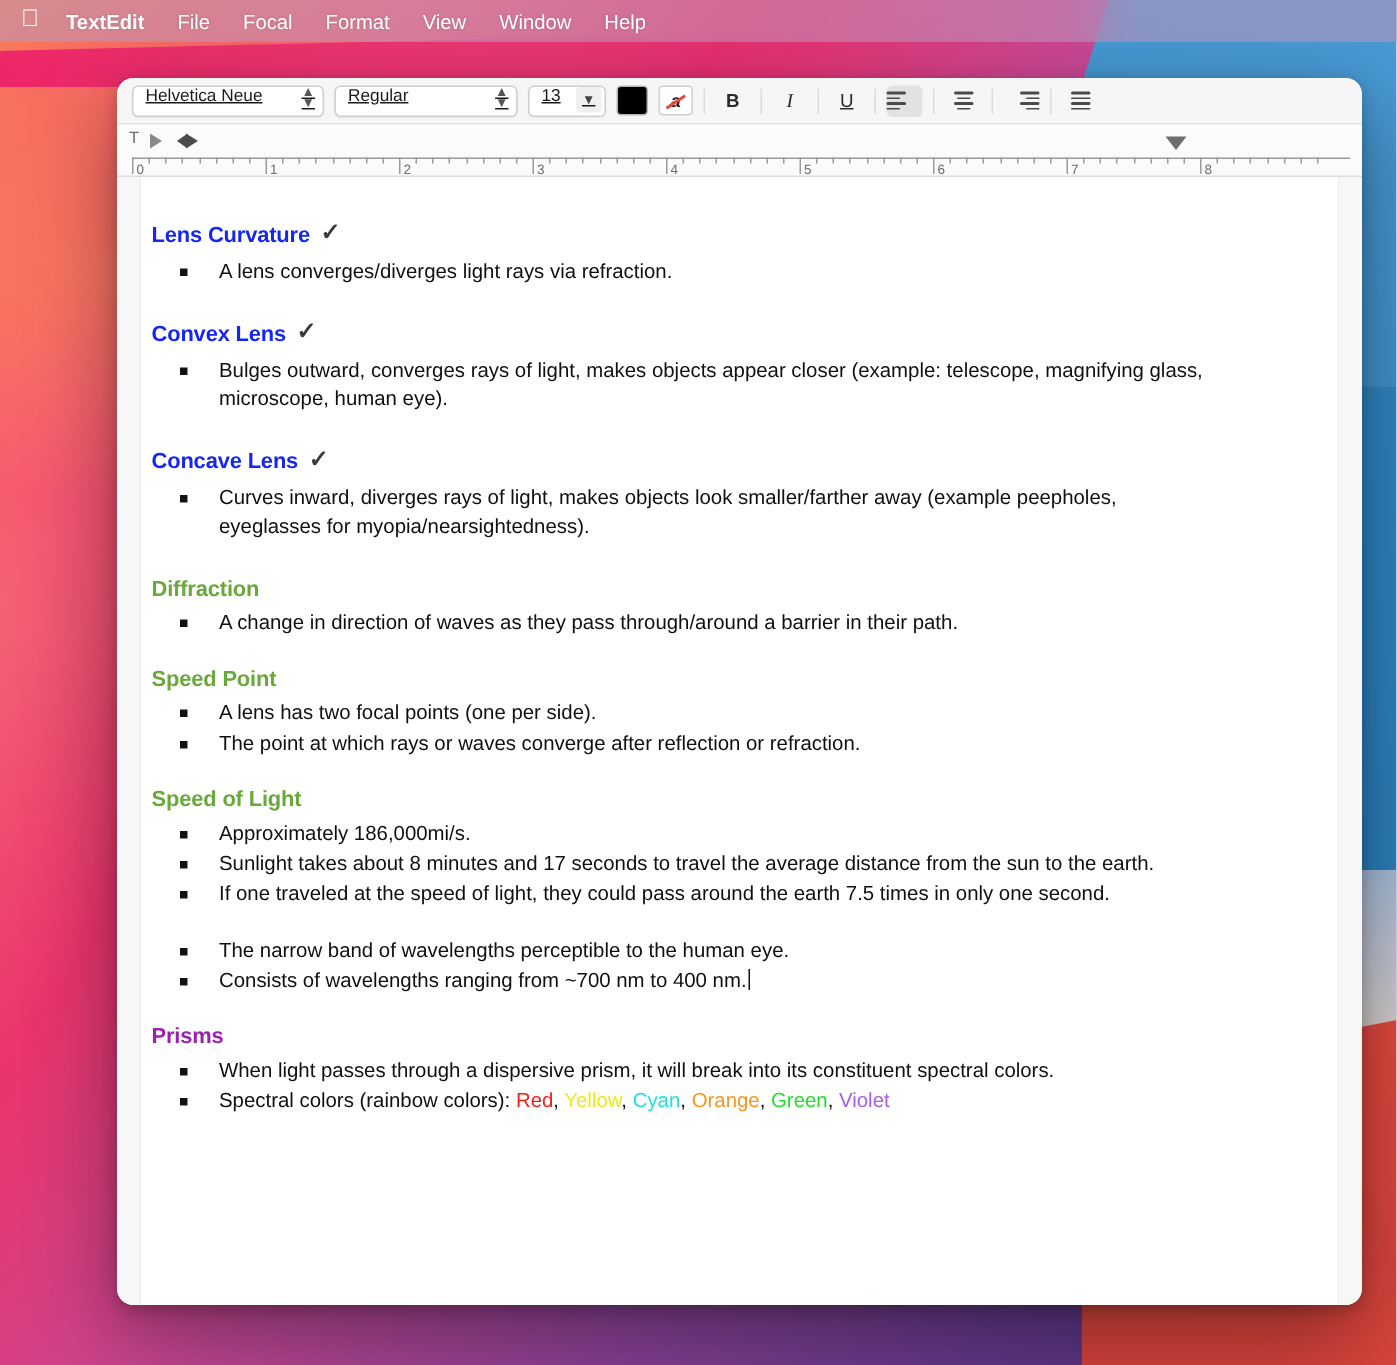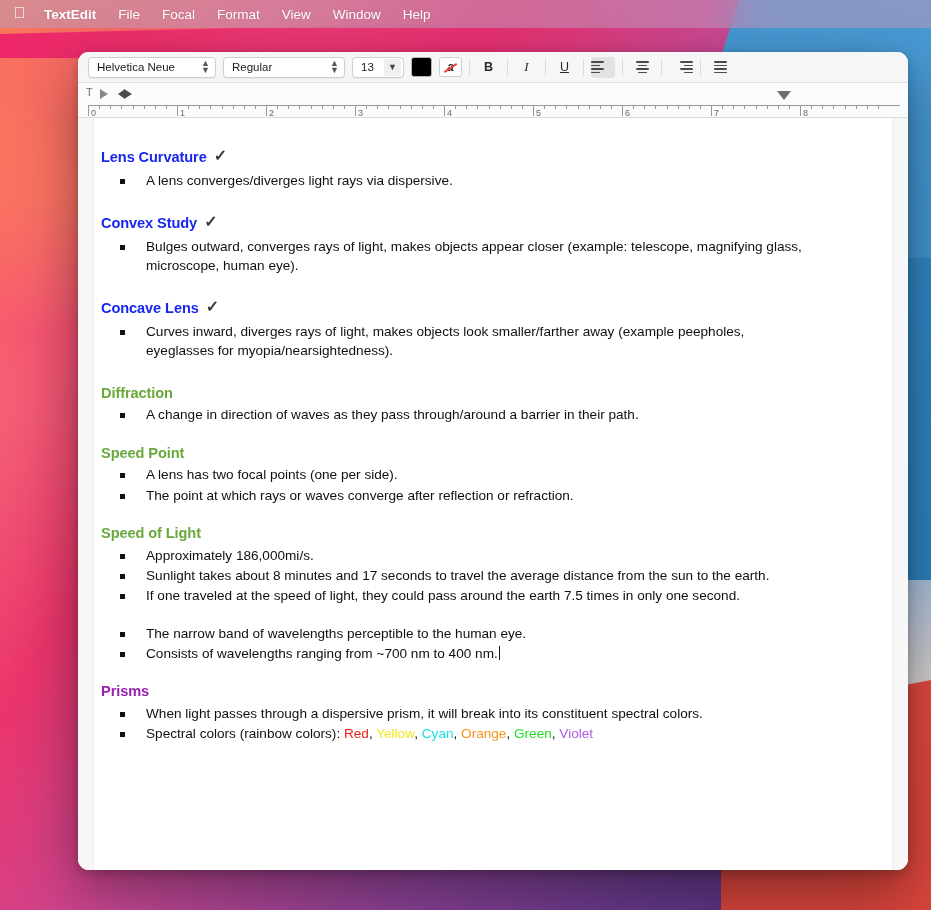--- a/index.html
+++ b/index.html
@@ -138,24 +138,25 @@
     border-bottom: 1px solid #e0e0e0;
     display: flex; align-items: center;
     padding: 0 10px; gap: 7px;
     flex: 0 0 auto;
   }
   .popup {
     height: 21px;
     background: #ffffff;
     border: 1px solid #cfcfcf;
     border-radius: 4px;
-    display: flex; align-items: center;
+    display: flex; align-items: flex-start;
     padding: 0 5px 0 8px;
     font-size: 11.5px; color: #1b1b1b;
     box-shadow: 0 0.5px 1px rgba(0,0,0,0.06);
+    text-decoration: underline;
   }
   #font-family-popup { width: 128px; justify-content: space-between; }
   #font-style-popup  { width: 122px; justify-content: space-between; }
   #font-size-popup   { width: 52px;  justify-content: space-between; padding-right: 2px; }
   .updown {
     font-size: 9px; line-height: 7px; color: #555;
     display: flex; flex-direction: column; align-items: center;
   }
   .chev-box {
     width: 17px; height: 17px; border-radius: 3px;
@@ -498,27 +499,27 @@
 
     <div id="doc-scroll">
       <div id="page">
         <div id="doc-body">
             <div class="section">
               <div class="heading blue">
                 <span>Lens Curvature</span>
                 <span class="check">✓</span>
               </div>
               <ul class="bullets">
-                <li>A lens converges/diverges light rays via dispersive.</li>
+                <li>A lens converges/diverges light rays via refraction.</li>
               </ul>
             </div>
             <div class="spacer"></div>
             <div class="section">
               <div class="heading blue">
-                <span>Convex Study</span>
+                <span>Convex Lens</span>
                 <span class="check">✓</span>
               </div>
               <ul class="bullets">
                 <li>Bulges outward, converges rays of light, makes objects appear closer (example: telescope, magnifying glass, microscope, human eye).</li>
               </ul>
             </div>
             <div class="spacer"></div>
             <div class="section">
               <div class="heading blue">
                 <span>Concave Lens</span>

